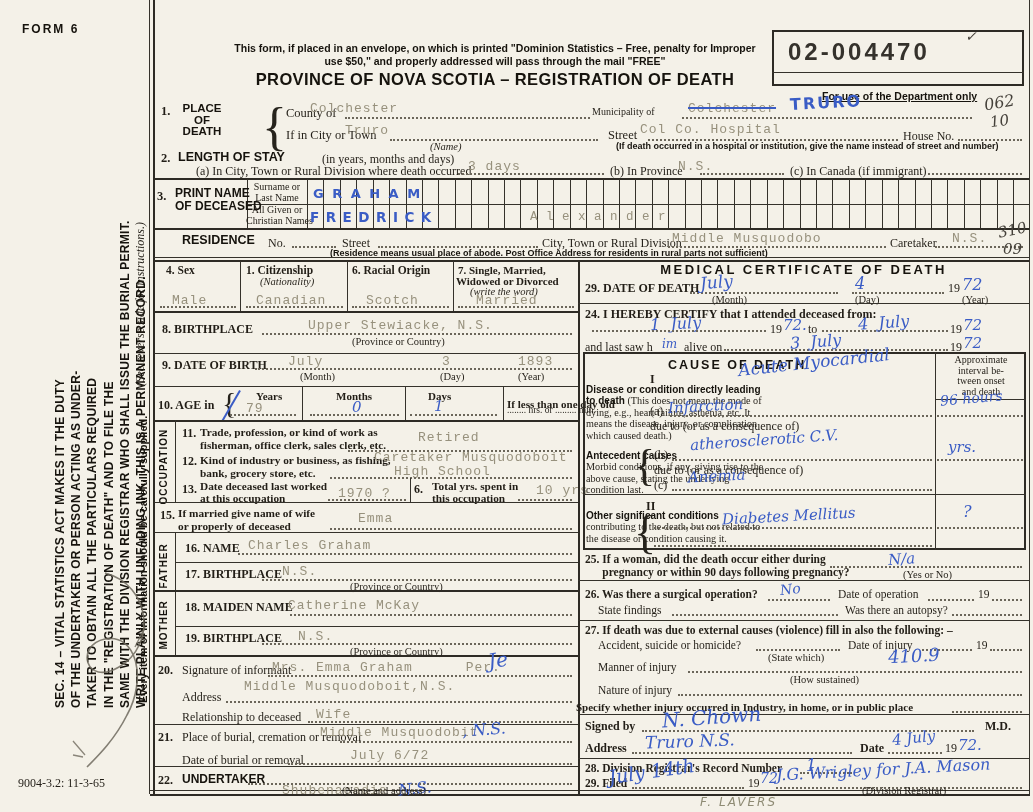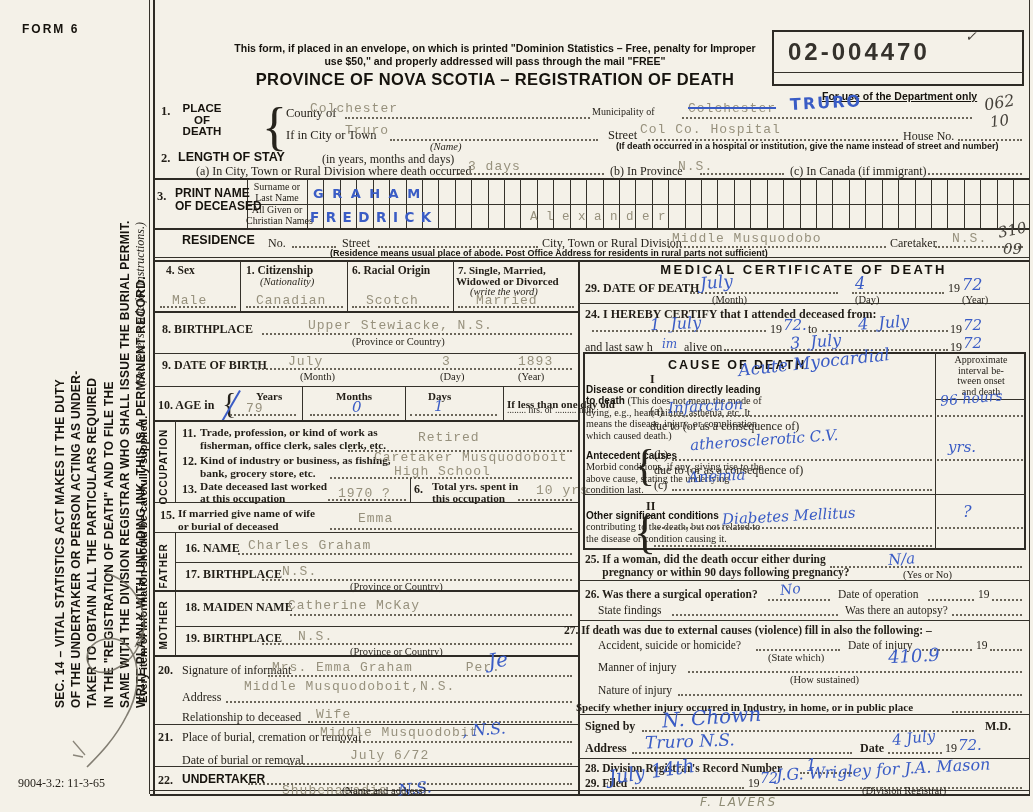--- a/index.html
+++ b/index.html
@@ -218,21 +218,21 @@
   <span class="vl" style="left:410px;top:478px;height:24px"></span>
   <span class="ser serb" style="left:414px;top:482px;font-size:12px">6.</span>
   <div class="ser serb" style="left:432px;top:480px;font-size:11.3px;line-height:12px">Total yrs. spent in
 this occupation</div>
   <span class="ty" style="left:536px;top:483px">10 yrs</span>
   <span class="dt" style="left:518px;top:499px;width:54px"></span>
   <span class="hl" style="left:154px;top:502px;width:424px"></span>
 
   <span class="ser serb" style="left:160px;top:508px;font-size:12px">15.</span>
   <div class="ser serb" style="left:178px;top:507px;font-size:11.3px;line-height:12.5px">If married give name of wife
-or burial of deceased</div>
+or properly of deceased</div>
   <span class="ty" style="left:358px;top:511px">Emma</span>
   <span class="dt" style="left:330px;top:528px;width:242px"></span>
   <span class="hl" style="left:154px;top:532px;width:424px"></span>
 
   <div class="bs rot" style="left:133px;top:553px;width:60px;font-size:10px;letter-spacing:1px">FATHER</div>
   <span class="vl" style="left:175px;top:532px;height:123px"></span>
   <span class="ser serb" style="left:185px;top:541px;font-size:12px">16. NAME</span>
   <span class="ty" style="left:248px;top:538px">Charles Graham</span>
   <span class="dt" style="left:238px;top:553px;width:334px"></span>
   <span class="hl" style="left:175px;top:562px;width:403px"></span>
@@ -366,21 +366,21 @@
   <span class="ser" style="left:838px;top:588px;font-size:11.5px">Date of operation</span>
   <span class="dt" style="left:928px;top:599px;width:46px"></span>
   <span class="ser" style="left:978px;top:588px;font-size:11.5px">19</span>
   <span class="dt" style="left:992px;top:599px;width:30px"></span>
   <span class="ser" style="left:598px;top:604px;font-size:11.5px">State findings</span>
   <span class="dt" style="left:672px;top:614px;width:166px"></span>
   <span class="ser" style="left:845px;top:604px;font-size:11.5px">Was there an autopsy?</span>
   <span class="dt" style="left:952px;top:614px;width:70px"></span>
   <span class="hl" style="left:578px;top:620px;width:451px"></span>
 
-  <span class="ser serb" style="left:564px;top:624px;font-size:11.5px">27. If death was due to external causes (violence) fill in also the following: –</span>
+  <span class="ser serb" style="left:585px;top:624px;font-size:11.5px">27. If death was due to external causes (violence) fill in also the following: –</span>
   <span class="ser" style="left:598px;top:639px;font-size:11.5px">Accident, suicide or homicide?</span>
   <span class="dt" style="left:756px;top:649px;width:84px"></span>
   <span class="ser" style="left:768px;top:652px;font-size:10.5px">(State which)</span>
   <span class="ser" style="left:848px;top:639px;font-size:11.5px">Date of injury</span>
   <span class="dt" style="left:922px;top:649px;width:50px"></span>
   <span class="ser" style="left:976px;top:639px;font-size:11.5px">19</span>
   <span class="dt" style="left:990px;top:649px;width:32px"></span>
   <span class="ser" style="left:598px;top:661px;font-size:11.5px">Manner of injury</span>
   <span class="dt" style="left:688px;top:671px;width:334px"></span>
   <span class="ser" style="left:790px;top:674px;font-size:10.5px">(How sustained)</span>

